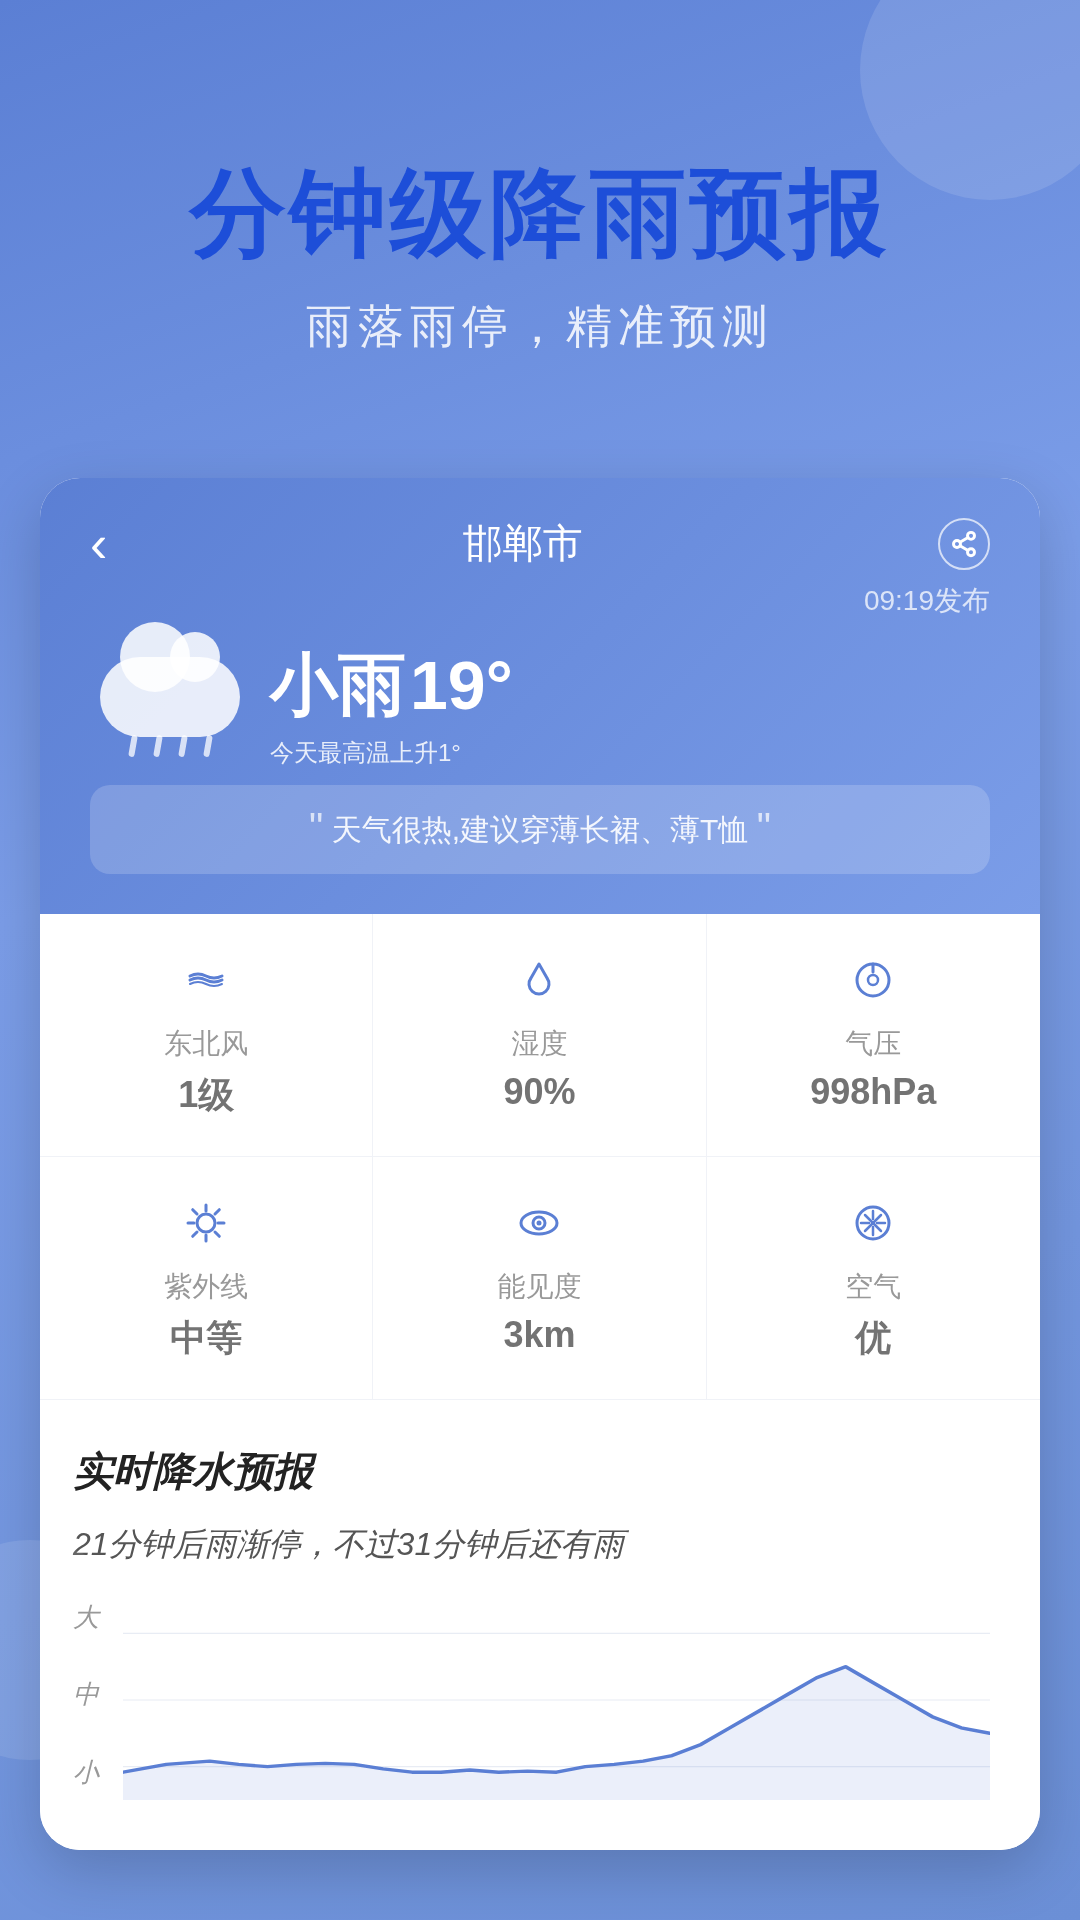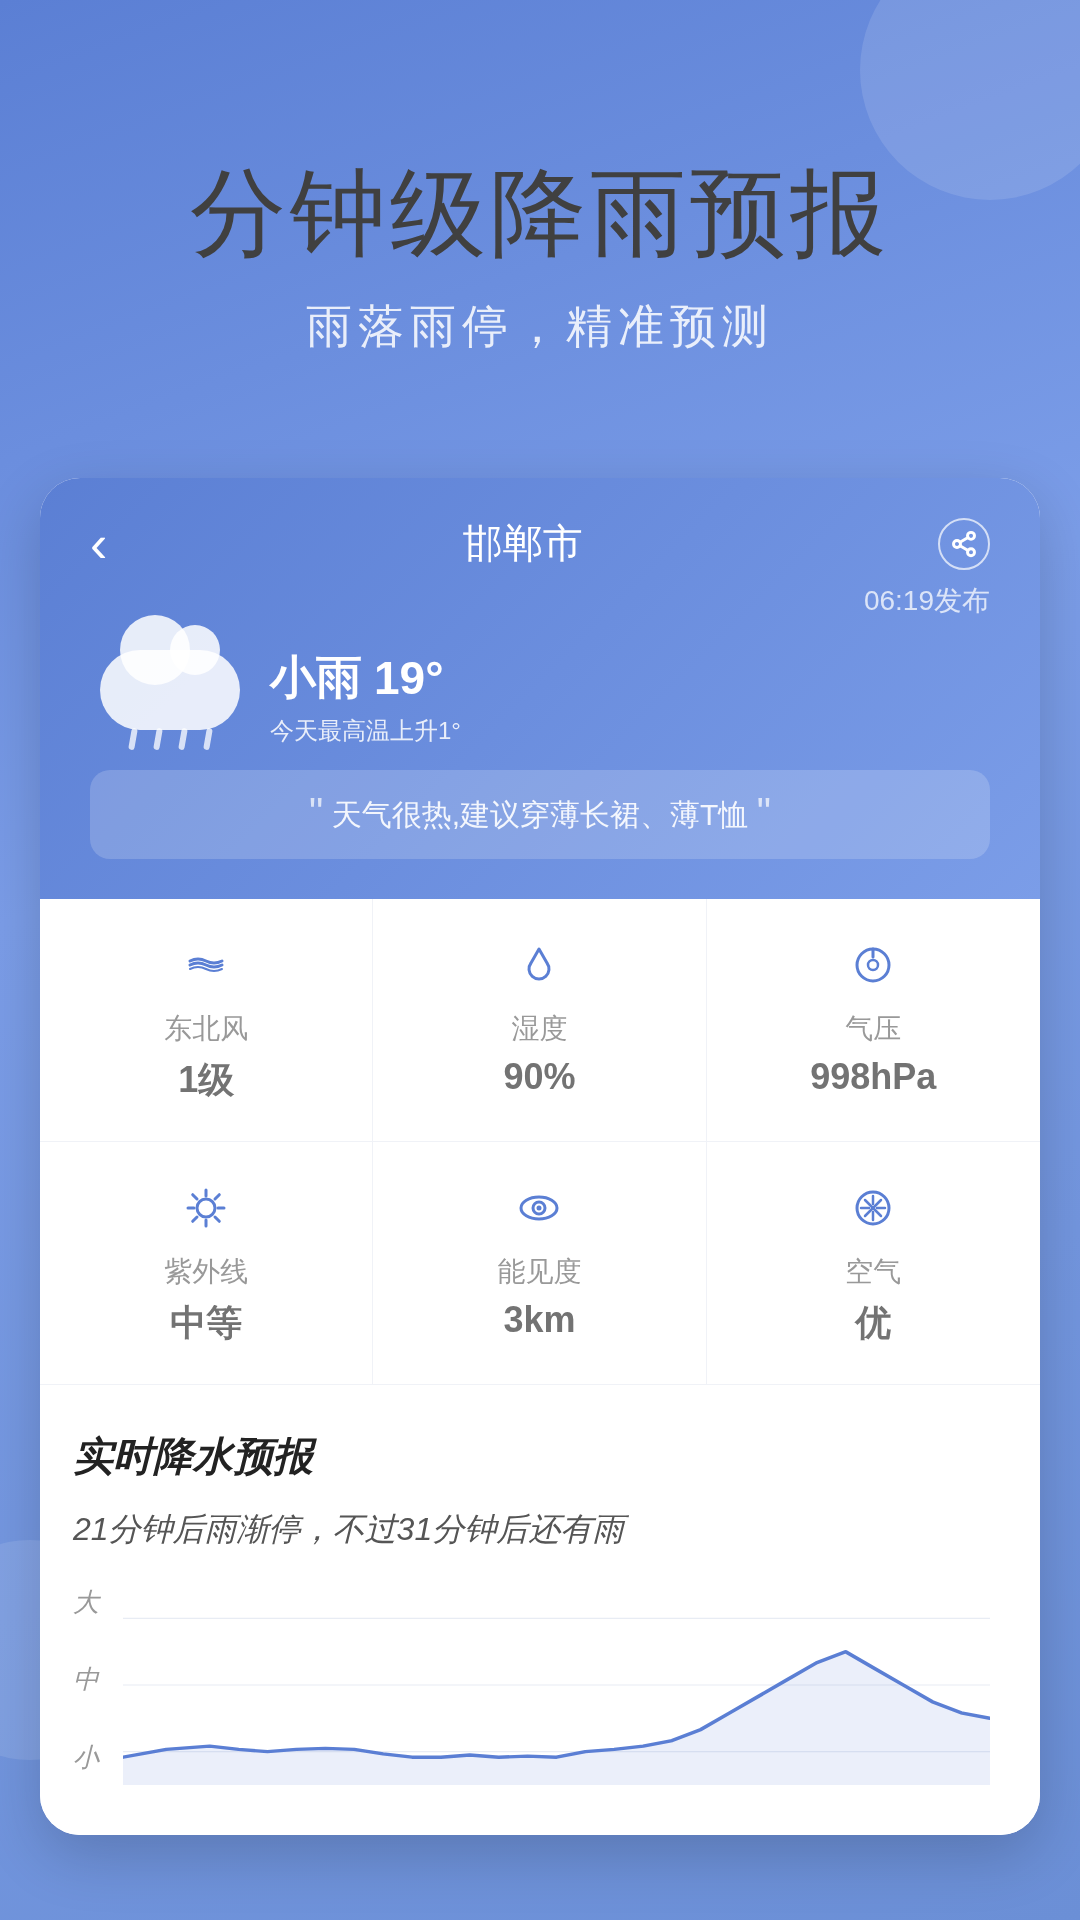--- a/index.html
+++ b/index.html
@@ -33,22 +33,22 @@
       background: rgba(255,255,255,0.1);
     }
 
     
     .hero-section {
       padding: 160px 60px 60px 60px;
       text-align: center;
     }
     .hero-title {
       font-size: 96px;
-      font-weight: 400;
-      color: #404040;
+      font-weight: 700;
+      color: #1d4ed8;
       line-height: 1.1;
       letter-spacing: 4px;
       margin-bottom: 30px;
     }
     .hero-subtitle {
       font-size: 46px;
       color: rgba(255,255,255,0.85);
       letter-spacing: 6px;
       font-weight: 300;
     }
@@ -156,26 +156,26 @@
     }
     .rain-drop {
       width: 6px;
       height: 22px;
       background: rgba(255,255,255,0.75);
       border-radius: 3px;
       transform: rotate(10deg);
     }
 
     .weather-info .weather-text {
-      font-size: 46px;
+      font-size: 68px;
       font-weight: 700;
       color: #ffffff;
       display: flex;
       align-items: center;
-      gap: 12px;
+      gap: 4px;
     }
     .weather-info .weather-sub {
       font-size: 24px;
       color: rgba(255,255,255,0.85);
       margin-top: 6px;
     }
 
     
     .suggestion-box {
       background: rgba(255,255,255,0.18);
@@ -302,21 +302,21 @@
       <div class="nav-share">
         <svg viewBox="0 0 24 24" fill="none" stroke="white" stroke-width="2.5" stroke-linecap="round" stroke-linejoin="round">
           <circle cx="18" cy="5" r="3"></circle>
           <circle cx="6" cy="12" r="3"></circle>
           <circle cx="18" cy="19" r="3"></circle>
           <line x1="8.59" y1="13.51" x2="15.42" y2="17.49"></line>
           <line x1="15.41" y1="6.51" x2="8.59" y2="10.49"></line>
         </svg>
       </div>
     </div>
-    <div class="publish-time">06:19发布</div>
+    <div class="publish-time">09:19发布</div>
 
     <div class="weather-main">
       <div class="weather-icon-wrap">
         <div class="cloud-icon">
           <div class="cloud-body"></div>
           <div class="rain-drops">
             <div class="rain-drop"></div>
             <div class="rain-drop"></div>
             <div class="rain-drop"></div>
             <div class="rain-drop"></div>

